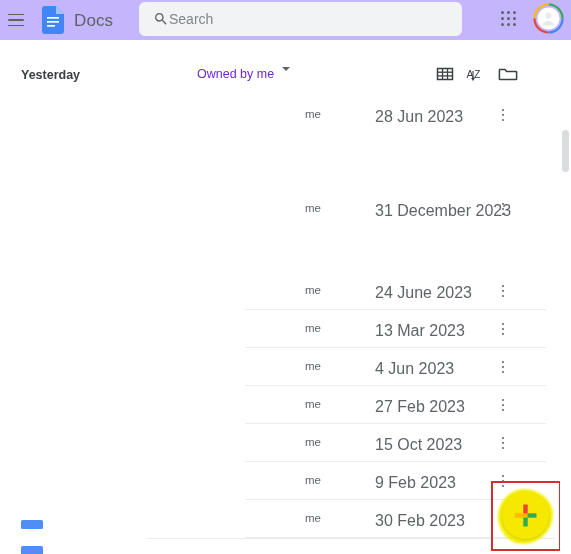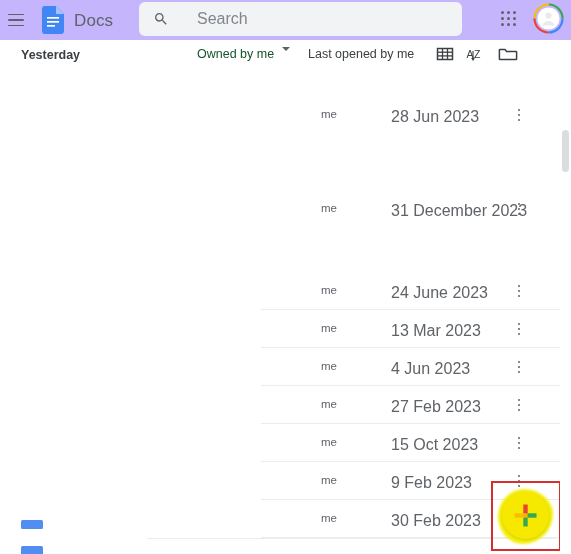--- a/index.html
+++ b/index.html
@@ -62,22 +62,22 @@
     left: 139px; top: 2px;
     width: 323px; height: 34px;
     background: #f1f3f4;
     border-radius: 6px;
     display: flex;
     align-items: center;
     cursor: text;
   }
   .search-icon { margin-left: 14px; width: 16px; height: 16px; flex: none; }
   .search-placeholder {
-    margin-left: 28px;
-    font-size: 16px;
+    margin-left: 0;
+    font-size: 14px;
     color: #80868b;
     white-space: nowrap;
     text-align: right;
   }
 
   .apps-grid {
     position: absolute;
     right: 51px; top: 8px;
     width: 22px; height: 22px;
     display: grid;
@@ -98,37 +98,37 @@
     position: absolute;
     right: 7px; top: 3px;
     width: 31px; height: 31px;
     border-radius: 50%;
     cursor: pointer;
   }
 
   
   .toolbar {
     position: absolute;
-    top: 38px; left: 0;
+    top: 58px; left: 0;
     width: 571px; height: 38px; padding-left: 14px;
   }
   .section-label {
     position: absolute;
     left: 21px; top: 10px;
     font-size: 12.5px;
     color: #3c4043;
     font-weight: 600;
     white-space: nowrap;
   }
   .owner-filter {
     position: absolute;
     left: 197px; top: 9px;
     display: flex; 
     font-size: 12.5px;
-    color: #14532d;
+    color: #6d28d9;
     cursor: pointer;
     white-space: nowrap;
   }
   .caret {
     margin-left: 8px;
     width: 0; height: 0;
     border-left: 4px solid transparent;
     border-right: 4px solid transparent;
     border-top: 4px solid #5f6368;
   }
@@ -147,21 +147,21 @@
     cursor: pointer;
   }
   .tb-grid { left: 433px; }
   .tb-az   { left: 464px; }
   .tb-fold { left: 496px; }
 
   
   .list {
     position: absolute;
     top: 96px; left: 0;
-    width: 556px; height: 458px; margin-left: 16px;
+    width: 556px; height: 458px;
   }
   .doc-row {
     position: absolute;
     left: 0;
     width: 556px;
     height: 38px;
   }
   .row-sep {
     position: absolute;
     left: 245px; right: 10px;
@@ -331,21 +331,20 @@
 
   <div class="toolbar">
 
     <div class="section-label">Yesterday</div>
 
     <div class="owner-filter">
       <span>Owned by me</span>
       <span class="caret"></span>
     </div>
 
-    <div class="sort-filter">Last opened by me</div>
 
     <div class="tb-icon tb-grid">
       <svg width="24" height="24" viewBox="0 0 24 24">
         <rect x="4.5" y="6.5" width="15" height="11" fill="none" stroke="#3c4043" stroke-width="1.5"></rect>
         <line x1="4.5" y1="10.2" x2="19.5" y2="10.2" stroke="#3c4043" stroke-width="1.3"></line>
         <line x1="4.5" y1="13.9" x2="19.5" y2="13.9" stroke="#3c4043" stroke-width="1.3"></line>
         <line x1="9.5" y1="6.5" x2="9.5" y2="17.5" stroke="#3c4043" stroke-width="1.3"></line>
         <line x1="14.5" y1="6.5" x2="14.5" y2="17.5" stroke="#3c4043" stroke-width="1.3"></line>
       </svg>
     </div>

